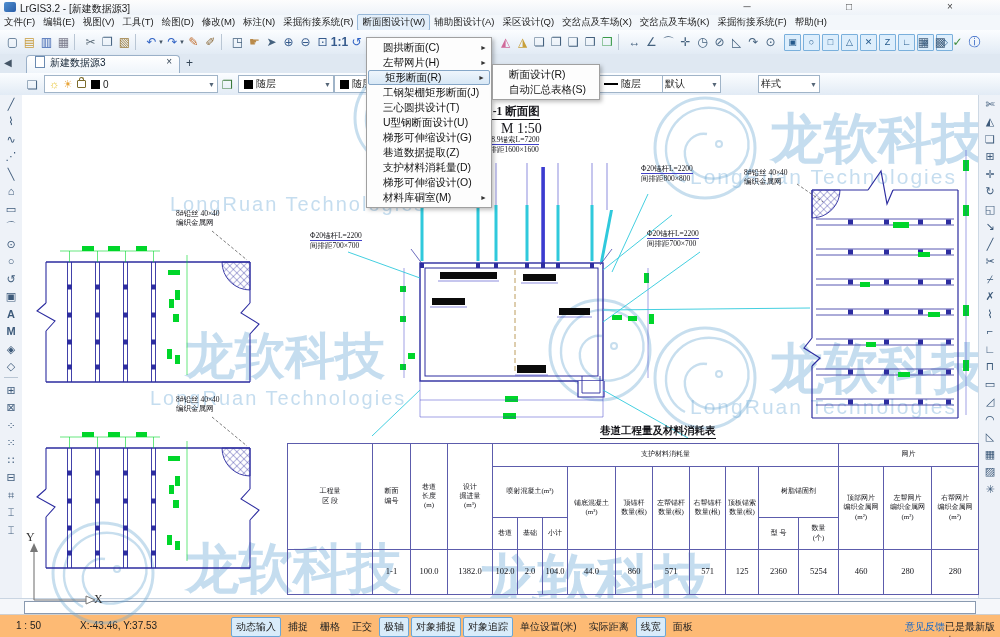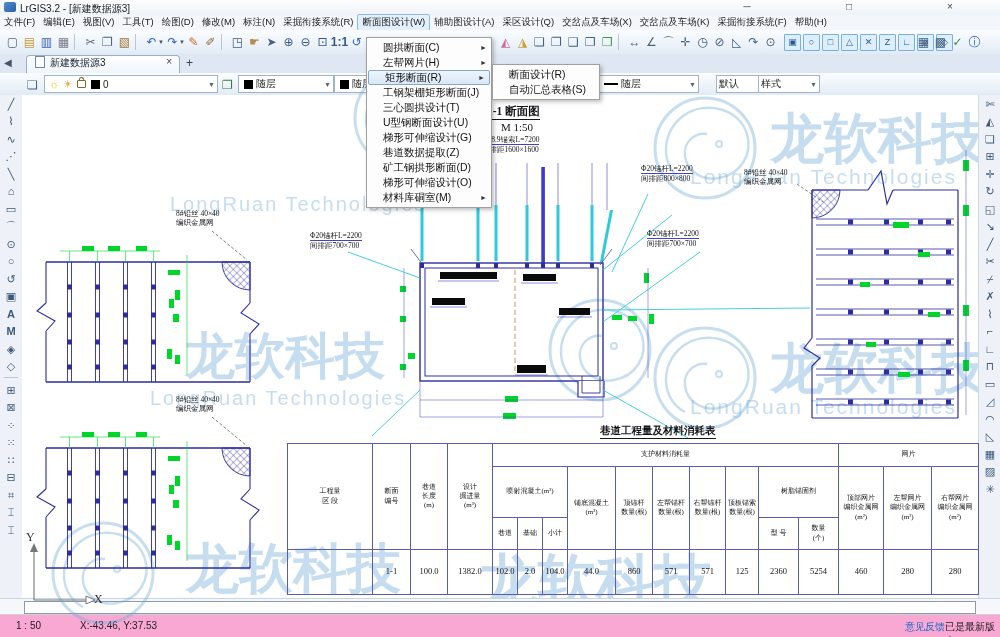--- a/index.html
+++ b/index.html
@@ -45,31 +45,31 @@
   #lefttb .icon,#righttb .icon{width:18px;height:17.5px;font-size:11px;color:#3d5a7a;}
   .hsep{width:14px;height:1px;border-top:1px solid #b9c6d4;margin:2px 0;}
   
   #canvas{position:absolute;left:22px;top:95px;width:956px;height:503px;background:#fff;overflow:hidden;}
   #drawsvg{position:absolute;left:0;top:0;z-index:3;pointer-events:none;}
   .wm{position:absolute;color:rgba(110,170,215,0.40);white-space:nowrap;z-index:1;font-weight:bold;}
   .wm-en{font-weight:normal;letter-spacing:2px;}
   .cad{position:absolute;z-index:4;font-family:"Liberation Serif","DejaVu Serif",serif;font-size:7.5px;color:#15151a;white-space:nowrap;line-height:1.2;}
   .cad .ul{border-bottom:1px solid #4242c8;}
   #sec-title{font-size:11.5px;font-weight:bold;border-bottom:1.5px solid #15151a;}
-  #sec-scale{font-size:11px;}
+  #sec-scale{font-size:14px;}
   .axis-label{position:absolute;z-index:4;font-size:12px;color:#333;font-family:"Liberation Serif",serif;}
   
   #cadtable{position:absolute;left:287px;top:443px;z-index:4;border-collapse:collapse;table-layout:fixed;width:691px;font-size:7px;color:#15151a;font-family:"Liberation Serif","DejaVu Serif",serif;}
   #cadtable td{border:1px solid #5c5cac;text-align:center;vertical-align:middle;padding:0;line-height:1.3;overflow:hidden;}
   #table-title{position:absolute;left:600px;top:424px;z-index:4;font-size:10.5px;font-weight:bold;color:#15151a;border-bottom:1px solid #15151a;font-family:"Liberation Serif",serif;}
   .datarow td{font-size:8.5px;height:44px;}
   
   #cmdbar{position:absolute;left:0;top:598px;width:1000px;height:16px;background:#f5f7fa;border-top:1px solid #c9d5e2;}
   #cmd-input{position:absolute;left:24px;top:2px;width:950px;height:11px;background:#fff;border:1px solid #8a9ab0;}
-  #statusbar{position:absolute;left:0;top:614px;width:1000px;height:23px;background:#f9a8d4;border-top:1px solid #cfcfcf;font-size:10px;color:#222;}
+  #statusbar{position:absolute;left:0;top:614px;width:1000px;height:23px;background:#fdba74;border-top:1px solid #cfcfcf;font-size:10px;color:#222;}
   #status-scale{position:absolute;left:16px;top:5px;}
   #status-coords{position:absolute;left:80px;top:5px;}
   #toggles{position:absolute;left:230px;top:2px;display:flex;align-items:center;height:19px;}
   .toggle{padding:2px 4px;margin:0 1px;border:1px solid transparent;white-space:nowrap;}
   .toggle.pressed{border:1px solid #6aa6d8;background:#d9ecfa;border-radius:2px;}
   #status-feedback{position:absolute;left:905px;top:5px;color:#1668c8;}
   #status-version{position:absolute;left:945px;top:5px;}
   
   #menu-popup{position:absolute;left:366px;top:37px;width:124px;z-index:30;background:#fdfdfd;border:1px solid #a0a0a0;box-shadow:2px 2px 4px rgba(0,0,0,.25);padding:2px 0;}
   .pm-item{height:15px;display:flex;align-items:center;font-size:10.5px;color:#111;padding-left:16px;position:relative;white-space:nowrap;}
@@ -203,21 +203,21 @@
   <div class="combo" style="left:334px;width:90px">
     <span class="swatch"></span>
     <span>随层</span>
     <span class="chev">▼</span>
   </div>
   <div class="combo" style="left:598px;width:95px">
     <span class="linesample"></span>
     <span>随层</span>
     <span class="chev">▼</span>
   </div>
-  <div class="combo" style="left:716px;width:53px">
+  <div class="combo" style="left:662px;width:53px">
     <span>默认</span>
     <span class="chev">▼</span>
   </div>
   <div class="combo" style="left:758px;width:56px">
     <span>样式</span>
     <span class="chev">▼</span>
   </div>
 </div>
 
 <div id="lefttb">
@@ -477,21 +477,21 @@
     <div class="pm-item">
       <span>U型钢断面设计(U)</span>
     </div>
     <div class="pm-item">
       <span>梯形可伸缩设计(G)</span>
     </div>
     <div class="pm-item">
       <span>巷道数据提取(Z)</span>
     </div>
     <div class="pm-item">
-      <span>矿工钢拱形断面(D)</span>
+      <span>支护材料消耗量(D)</span>
     </div>
     <div class="pm-item">
       <span>梯形可伸缩设计(O)</span>
     </div>
     <div class="pm-item">
       <span>材料库硐室(M)</span>
       <span class="arrow">►</span>
     </div>
   </div>
 <div id="sub-popup">
@@ -502,15 +502,28 @@
       <span>自动汇总表格(S)</span>
     </div>
   </div>
 
 <div id="cmdbar">
   <div id="cmd-input"></div>
 </div>
 <div id="statusbar">
   <div id="status-scale">1 : 50</div>
   <div id="status-coords">X:-43.46, Y:37.53</div>
+  <div id="toggles">
+      <div class="toggle pressed">动态输入</div>
+      <div class="toggle">捕捉</div>
+      <div class="toggle">栅格</div>
+      <div class="toggle">正交</div>
+      <div class="toggle pressed">极轴</div>
+      <div class="toggle pressed">对象捕捉</div>
+      <div class="toggle pressed">对象追踪</div>
+      <div class="toggle">单位设置(米)</div>
+      <div class="toggle">实际距离</div>
+      <div class="toggle pressed">线宽</div>
+      <div class="toggle">面板</div>
+    </div>
   <div id="status-feedback">意见反馈</div>
   <div id="status-version">已是最新版本</div>
 </div>
 
 </body></html>

